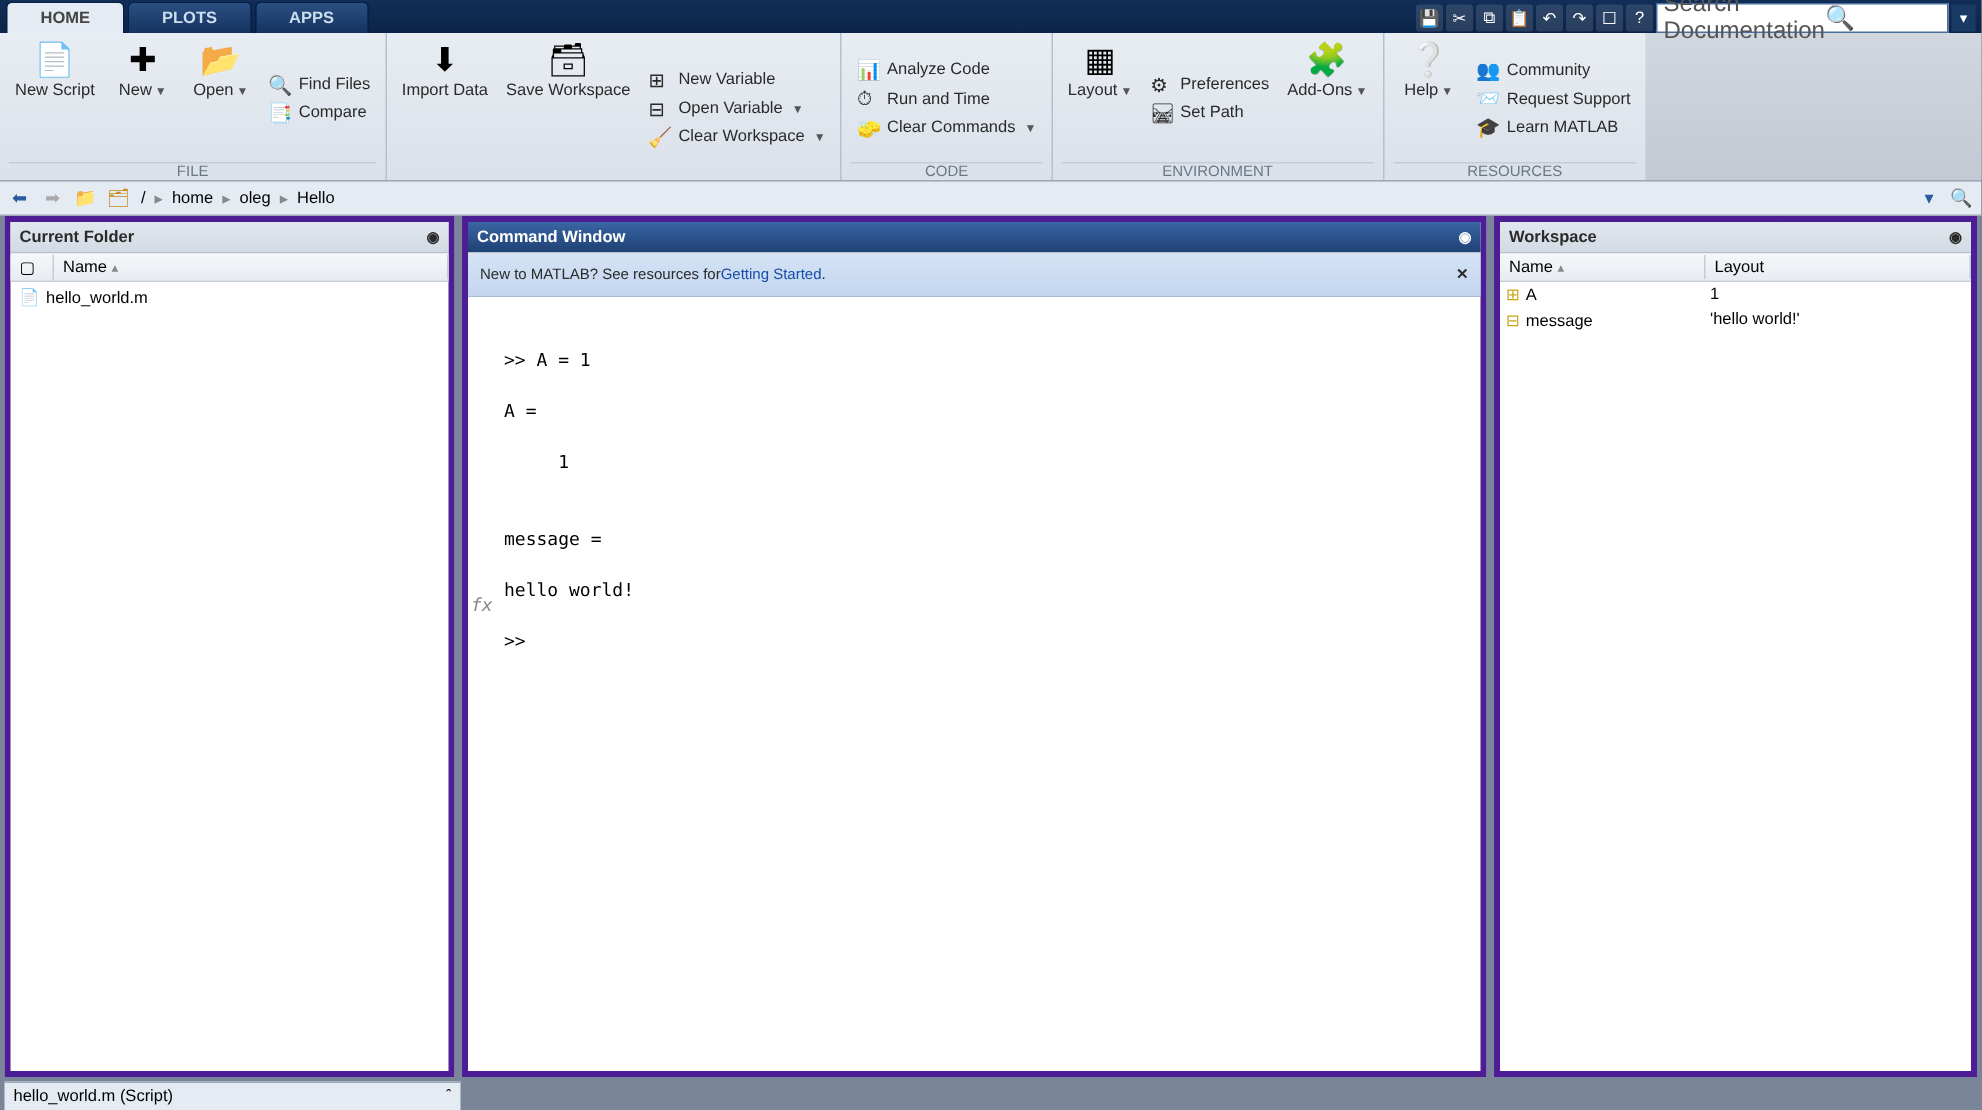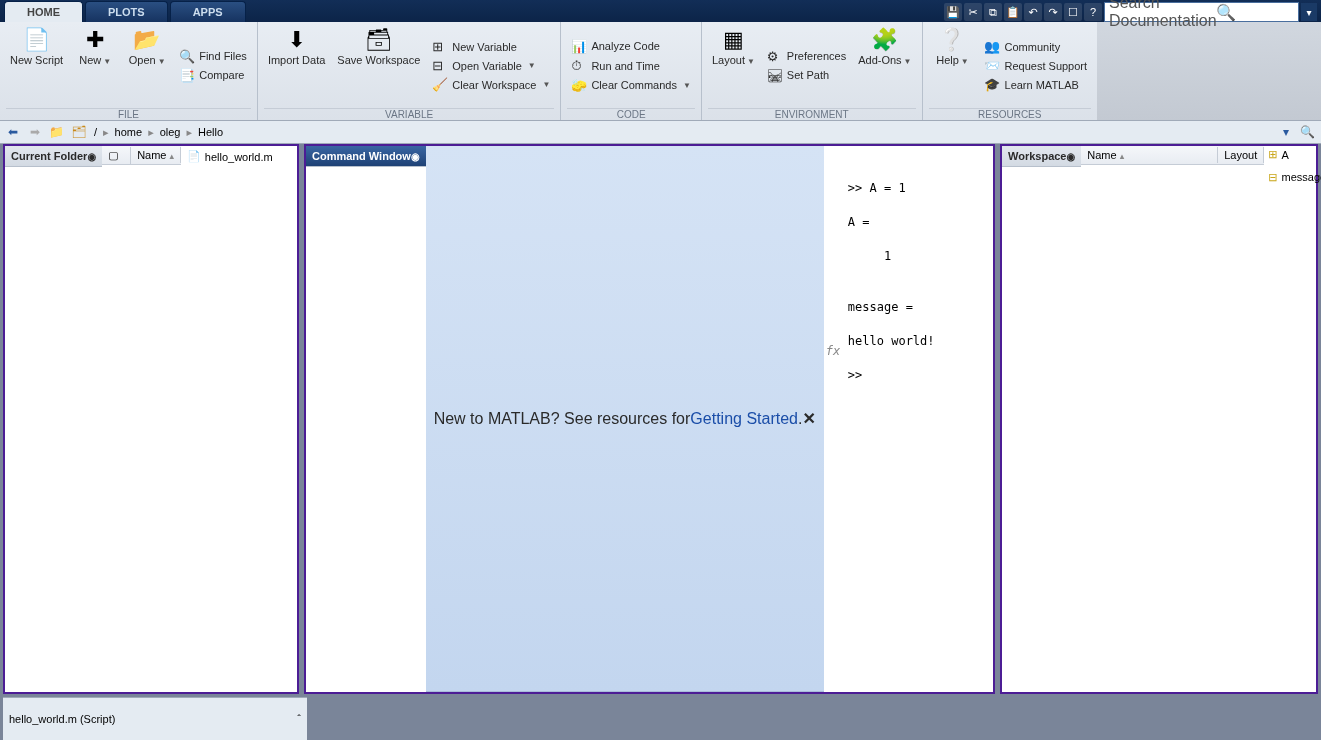--- a/index.html
+++ b/index.html
@@ -22,44 +22,44 @@
 .smallbtns{display:flex;flex-direction:column;gap:0;justify-content:center}
 .smallbtn{display:flex;align-items:center;gap:4px;padding:2px 4px;cursor:pointer;border-radius:2px;font-size:11px;color:#2a2a2a;white-space:nowrap}
 .smallbtn .ic{width:16px;font-size:13px}
 .addrbar{height:22px;background:#e4ebf2;border-bottom:1px solid #a0aab8;display:flex;align-items:center;padding:0 4px;gap:4px}
 .navbtn{width:18px;height:18px;display:flex;align-items:center;justify-content:center;cursor:pointer;color:#2a5a9f}
 .navbtn.dis{color:#aaa}
 .crumbs{display:flex;align-items:center;gap:2px;font-size:11px;flex:1}
 .crumbs span{cursor:pointer;padding:2px}
 .crumbs .sep{color:#888}
 .panes{flex:1;display:flex;gap:5px;padding:0 3px 3px 3px;background:#7a8599}
-.panel{background:#fff;display:flex;flex-direction:row;border:2px solid #4c1d95}
+.panel{background:#fff;display:flex;flex-direction:column;border:4px solid #4c1d95}
 .panel.cf{width:292px}
 .panel.cmd{flex:1}
 .panel.ws{width:314px}
 .phead{background:linear-gradient(#e2e7ee,#d3dae3);height:20px;display:flex;align-items:center;padding:0 6px;font-size:11px;font-weight:bold;color:#2a2a2a;border-bottom:1px solid #b7c0cc}
 .phead.active{background:linear-gradient(#3a66a3,#1e4175);color:#fff}
 .phead .menuic{margin-left:auto;cursor:pointer;font-size:10px}
 .colhead{height:18px;background:linear-gradient(#f5f7fa,#e8ecf2);border-bottom:1px solid #c5ccd6;display:flex;align-items:center;font-size:11px}
 .colhead .col{padding:2px 6px;border-right:1px solid #c5ccd6}
 .filelist{flex:1;padding:2px}
 .fileitem{display:flex;align-items:center;gap:4px;padding:2px 4px;cursor:pointer;font-size:11px}
-.banner{background:linear-gradient(#d5e3f5,#c3d6ef);padding:20px 8px;font-size:16px;border-bottom:1px solid #a8bcd8;display:flex;align-items:center;color:#2a2a2a}
+.banner{background:linear-gradient(#d5e3f5,#c3d6ef);padding:8px 8px;font-size:10px;border-bottom:1px solid #a8bcd8;display:flex;align-items:center;color:#2a2a2a}
 .banner a{color:#1a4da8;cursor:pointer}
 .banner .close{margin-left:auto;cursor:pointer;font-weight:bold}
 .cmdbody{flex:1;font-family:Menlo,Consolas,monospace;font-size:12px;padding:6px 6px 17px 0;white-space:pre;position:relative}
 .cmdbody .gut{position:absolute;left:2px;bottom:auto;color:#888;font-style:italic}
 .cmdtext{padding-left:24px;line-height:17px}
 .kw{color:#000}
 .str{color:#8a2be2}
 .wsbody{flex:1}
 .wsrow{display:flex;font-size:11px}
 .wsrow .c1{width:128px;padding:2px 4px;display:flex;align-items:center;gap:4px}
 .wsrow .c2{flex:1;padding:2px 4px}
-.statusbar{height:18px;background:#e4ebf2;border-top:1px solid #a0aab8;width:292px;display:flex;align-items:center;padding:12px 6px;font-size:11px;margin-left:3px}
+.statusbar{height:18px;background:#e4ebf2;border-top:1px solid #a0aab8;width:292px;display:flex;align-items:center;padding:0 6px;font-size:11px;margin-left:3px}
 .statusbar .up{margin-left:auto;cursor:pointer}
 .dd{font-size:8px;color:#555;margin-left:2px}
 </style>
 </head>
 <body>
 
 <div class="app">
   <div class="tabstrip">
     <div class="tab active">HOME</div>
     <div class="tab">PLOTS</div>
@@ -133,21 +133,20 @@
               <span>Open Variable</span>
               <span class="dd">▼</span>
             </div>
           <div class="smallbtn">
               <span class="ic">🧹</span>
               <span>Clear Workspace</span>
               <span class="dd">▼</span>
             </div>
         </div>
       </div>
-      <div class="glabel">VARIABLE</div>
     </div>
 
     <div class="rgroup">
       <div class="items">
         <div class="smallbtns">
           <div class="smallbtn">
               <span class="ic">📊</span>
               <span>Analyze Code</span>
             </div>
           <div class="smallbtn">

